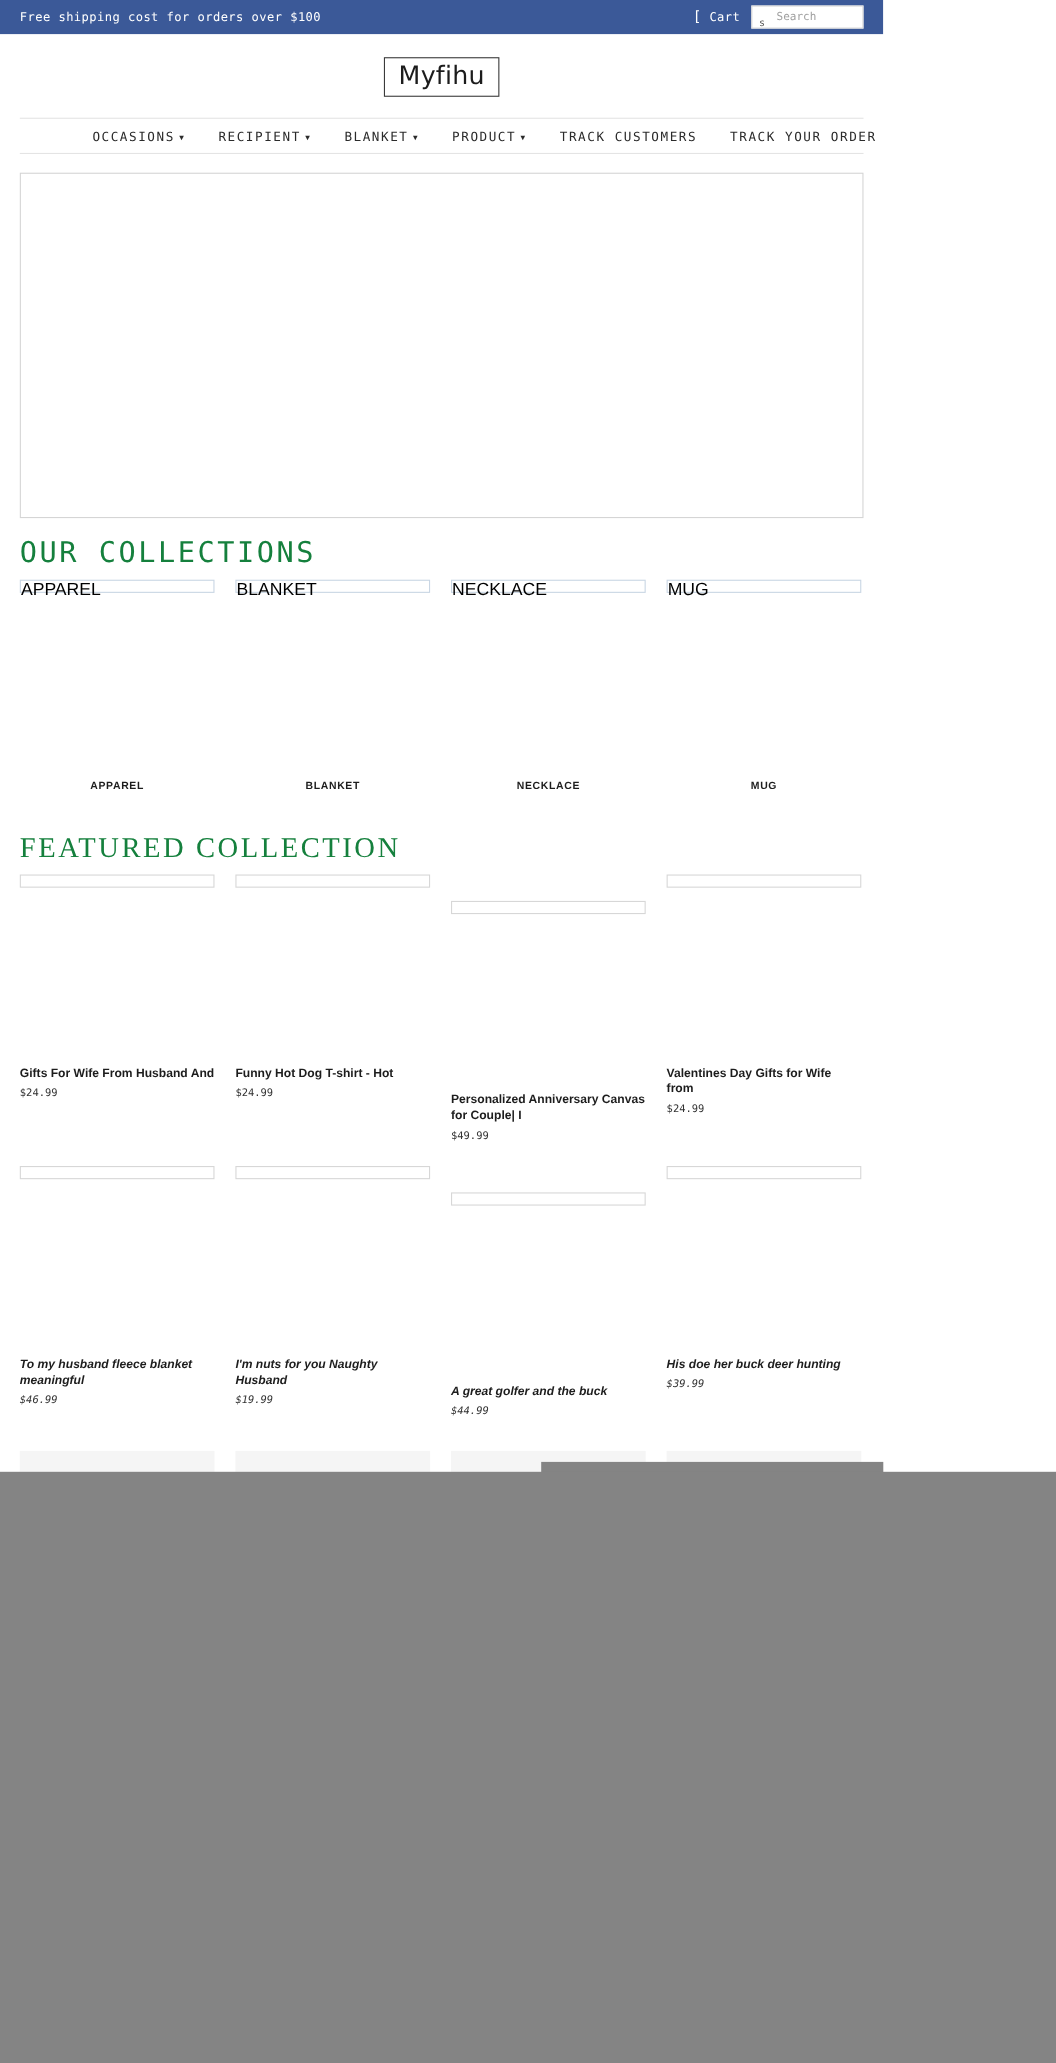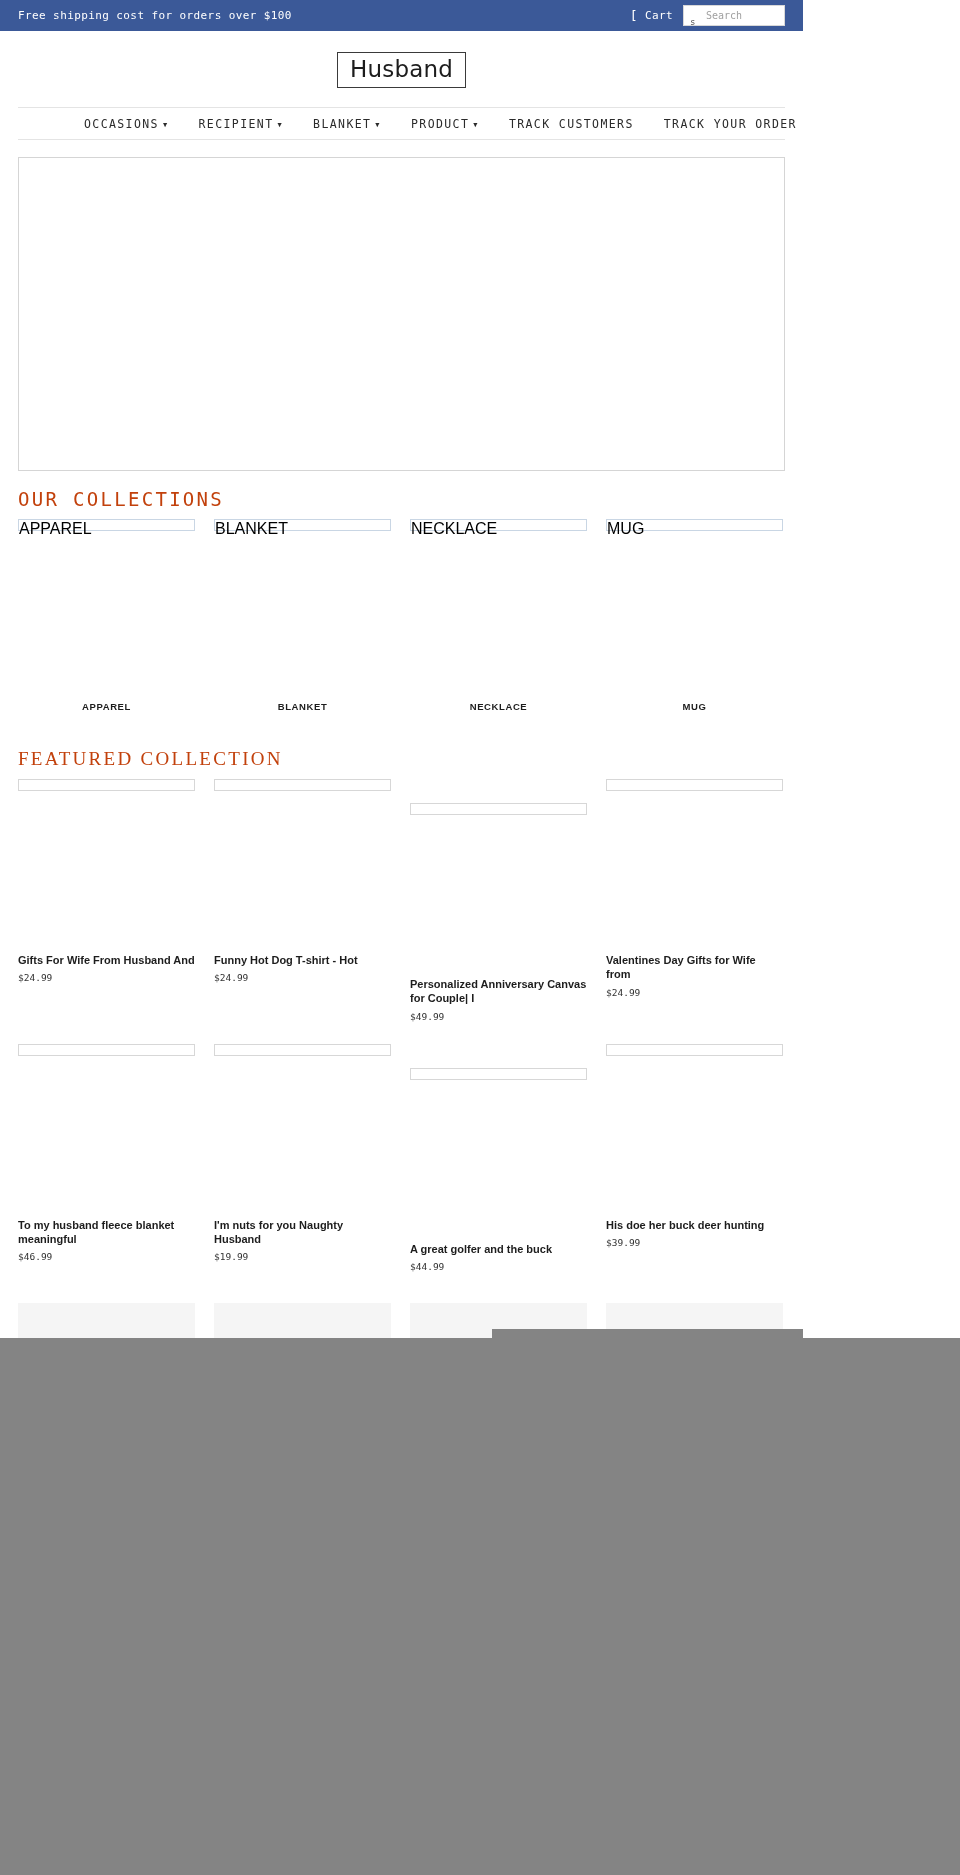--- a/index.html
+++ b/index.html
@@ -129,23 +129,23 @@
   .hero {
     margin: 17px 18px 0 18px;
     height: 314px;
     border: 1px solid #d5d5d5;
     background: #ffffff;
   }
 
   
   .section-title {
     margin: 17px 0 9px 18px;
-    font-size: 19px;
+    font-size: 26px;
     letter-spacing: 2.3px;
-    color: #c2410c;
+    color: #15803d;
     font-family: "DejaVu Sans Mono", monospace;
   }
   .section-title.featured { margin-top: 36px; font-family: Liberation Serif, serif; }
 
   
   .grid {
     display: flex;
     padding: 0 18px;
     gap: 19px;
   }
@@ -189,21 +189,21 @@
     color: #1d1d1d;
     line-height: 1.3;
   }
   .prod .price {
     margin-top: 5px;
     font-size: 9.5px;
     color: #333333;
     font-family: "DejaVu Sans Mono", monospace;
   }
 
-  .row2 { margin-top: 22px; }
+  .row2 { margin-top: 22px; font-style: italic; }
 
   
   .ph-grid {
     display: flex;
     padding: 0 18px;
     gap: 19px;
     margin-top: 31px;
   }
   .ph {
     width: 177px;
@@ -249,21 +249,21 @@
       <span class="cart-icon">[</span>
       <span class="cart-label">Cart</span>
     </div>
     <div class="search-wrap">
       <span class="search-glyph">s</span>
       <input class="search-input" type="text" placeholder="Search" style="">
     </div>
   </div>
 
   <div class="logo-row">
-    <div class="logo-box">Husband</div>
+    <div class="logo-box">Myfihu</div>
   </div>
 
   <nav class="nav">
     <div class="nav-item">
       <span>OCCASIONS</span>
       <span class="caret">▼</span>
     </div>
     <div class="nav-item">
       <span>RECIPIENT</span>
       <span class="caret">▼</span>

